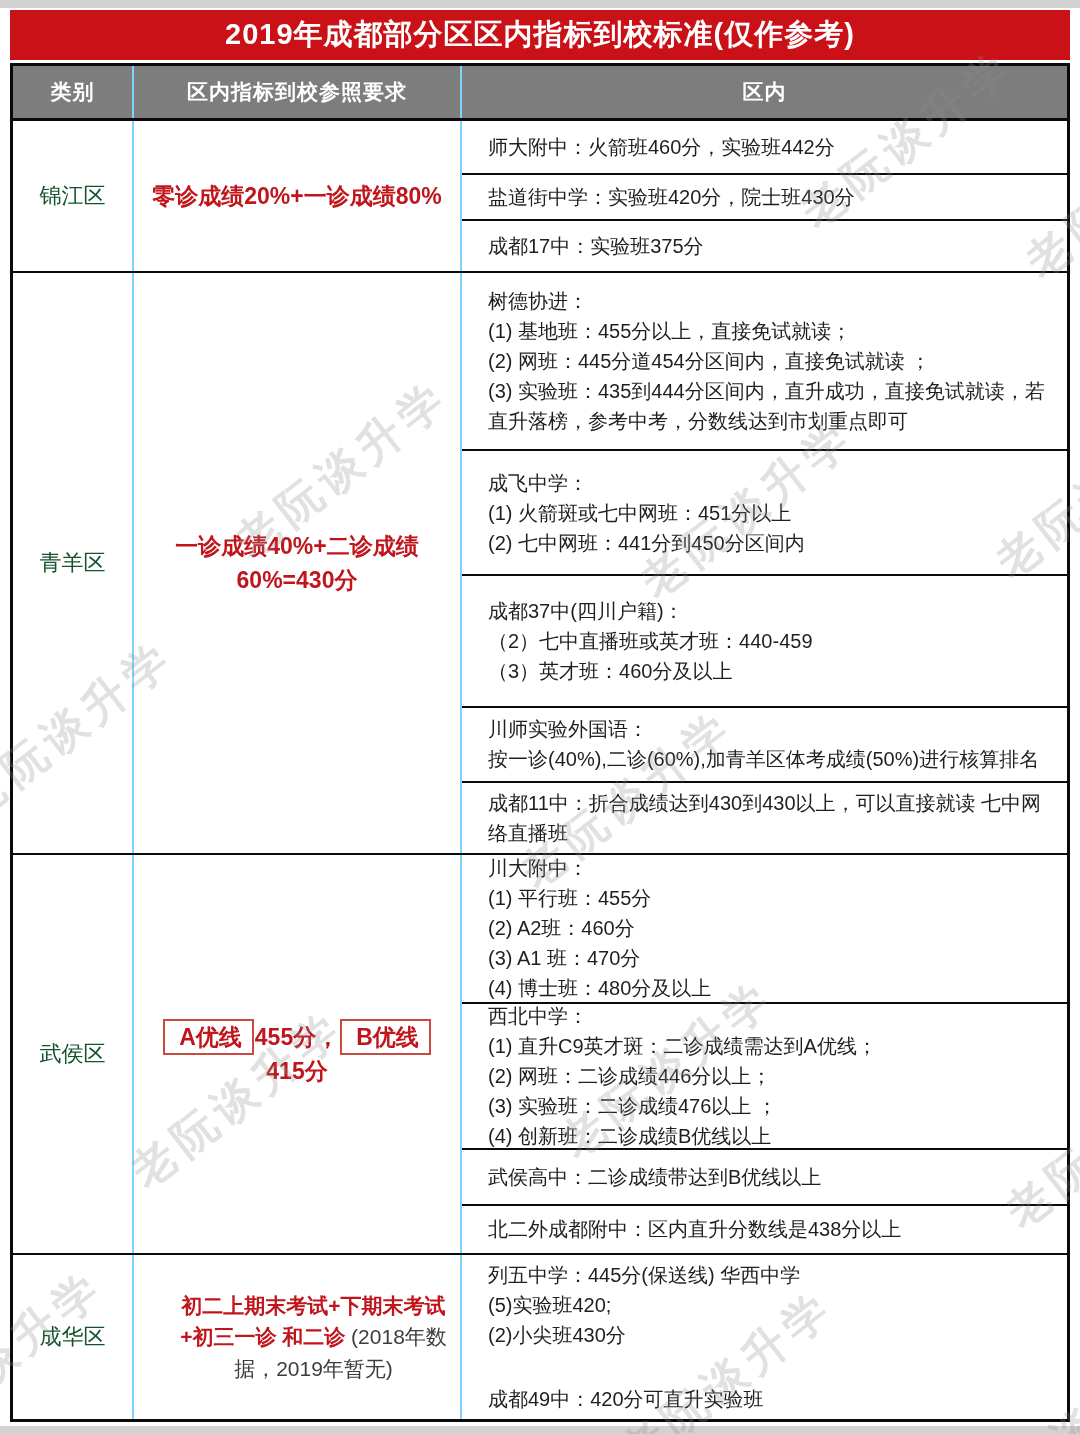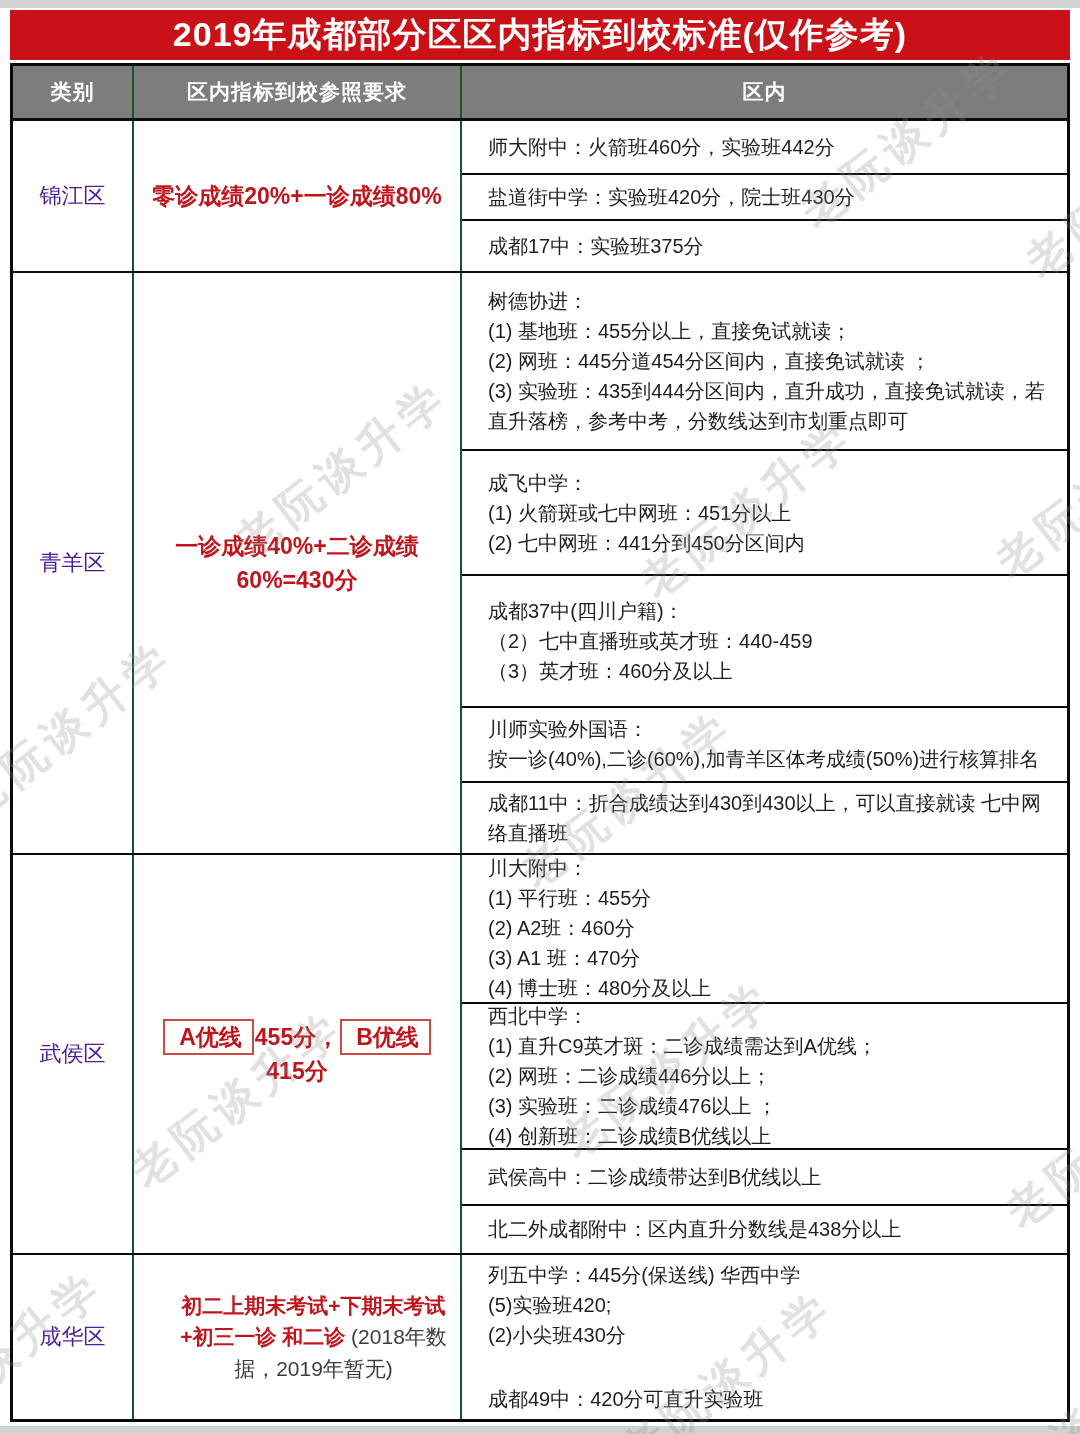--- a/index.html
+++ b/index.html
@@ -11,46 +11,46 @@
   }
   .strip{position:absolute;left:0;right:0;background:#d2d2d2;}
   .strip.top{top:0;height:8px;}
   .strip.bottom{bottom:0;height:8px;}
 
   .sheet{position:absolute;left:10px;top:10px;width:1060px;}
 
   .title-bar{
     height:50px;background:#cb1118;color:#ffffff;
     display:flex;align-items:center;justify-content:center;
-    font-size:34px;font-weight:bold;letter-spacing:1px;
+    font-size:29px;font-weight:bold;letter-spacing:1px;
     margin-bottom:3px;
   }
 
   .tbl{border:3px solid #0a0a0a;background:#ffffff;}
 
   .grid-row{display:grid;grid-template-columns:121px 328px 1fr;}
 
   .hdr{background:#7d7d7d;border-bottom:3px solid #0a0a0a;}
   .hdr .cell{
     height:52px;display:flex;align-items:center;justify-content:center;
     color:#ffffff;font-size:21px;font-weight:bold;letter-spacing:1px;
   }
 
   .cell{box-sizing:border-box;}
-  .col-a,.col-b{border-right:2px solid #14532d;}
+  .col-a,.col-b{border-right:2px solid #7dd3fc;}
 
   .sec{border-bottom:2px solid #0a0a0a;}
   .sec:last-child{border-bottom:none;}
   .sec1{height:150px;}
   .sec2{height:580px;}
   .sec3{height:398px;}
   .sec4{height:164px;}
 
   .district{display:flex;align-items:center;justify-content:center;
-    font-size:22px;color:#4c1d95;}
+    font-size:22px;color:#14532d;}
   .req{display:flex;align-items:center;justify-content:center;
     text-align:center;padding:0 10px;font-size:23px;font-weight:bold;line-height:1.5;}
   .red{color:#c1151c;}
   .red-box{color:#c1151c;border:2px solid #c84a42;padding:3px 10px 3px 14px;margin:0 1px;}
   .plain-note{color:#3d3d3d;font-weight:normal;font-size:21px;}
   .req-small{font-size:21px;margin-left:33px;}
 
   .schools{display:flex;flex-direction:column;}
   .school{
     flex-grow:1;flex-basis:0;min-height:0;

